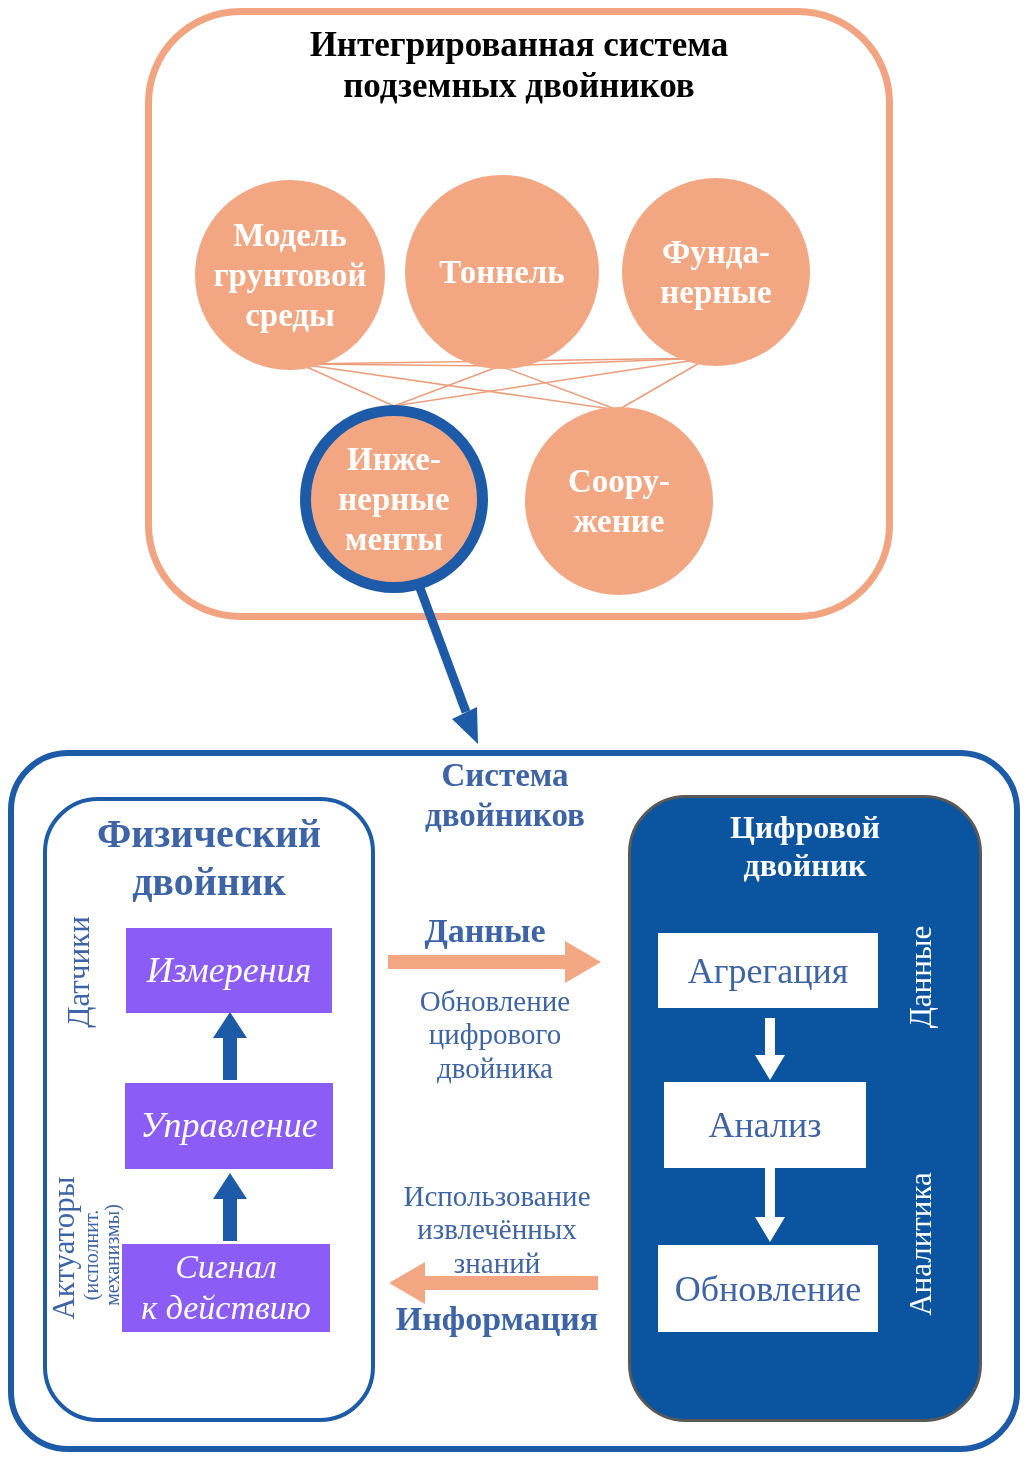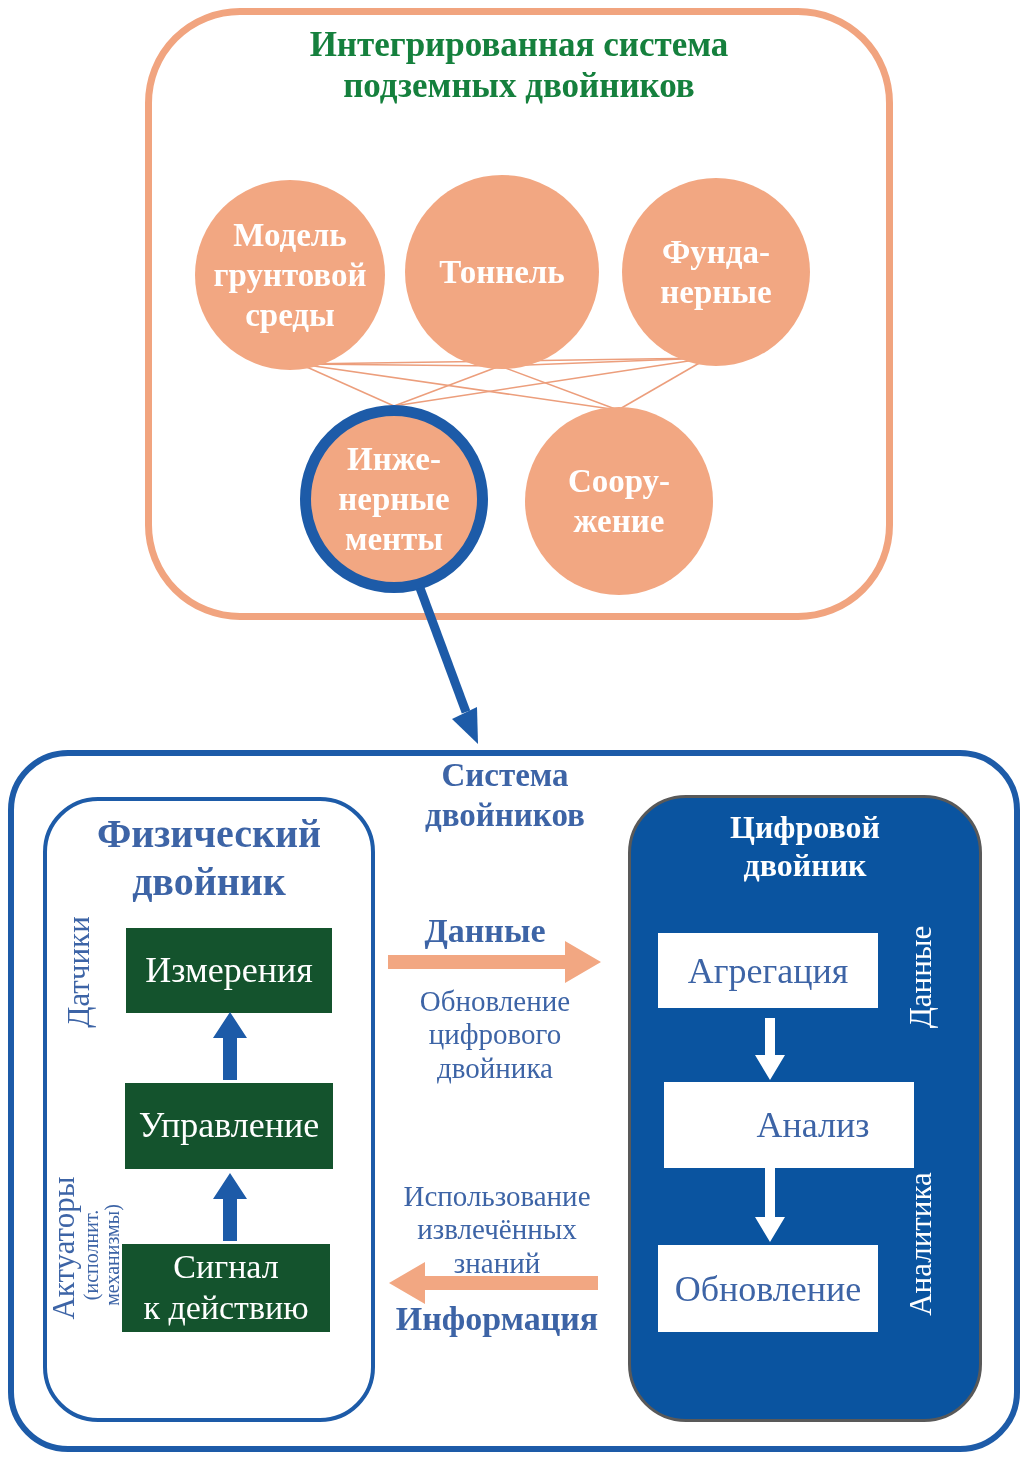--- a/index.html
+++ b/index.html
@@ -3,38 +3,38 @@
 <meta charset="utf-8">
 <style>
   html,body{margin:0;padding:0;background:#ffffff;}
   #page{position:relative;width:1024px;height:1458px;background:#ffffff;overflow:hidden;
         font-family:"Liberation Serif","DejaVu Serif",serif;}
   .abs{position:absolute;}
   svg.overlay{position:absolute;left:0;top:0;width:1024px;height:1458px;pointer-events:none;}
 
   
   .top-panel{left:145px;top:8px;width:748px;height:612px;border:7px solid #F1A47F;border-radius:95px;box-sizing:border-box;}
-  .top-title{left:145px;top:24px;width:748px;text-align:center;color:#15803d;font-weight:bold;
+  .top-title{left:145px;top:24px;width:748px;text-align:center;color:#000000;font-weight:bold;
              font-size:35px;line-height:1.18;}
   .circle{position:absolute;border-radius:50%;background:#F2A782;display:flex;flex-direction:column;
           align-items:center;justify-content:center;color:#ffffff;font-weight:bold;font-size:33px;
           line-height:1.22;text-align:right;box-sizing:border-box;}
 
   
   .bottom-panel{left:8px;top:750px;width:1012px;height:702px;border:6px solid #1D5BA8;border-radius:60px;box-sizing:border-box;background:#ffffff;}
   .bottom-title{left:330px;top:756px;width:350px;text-align:center;color:#3D64A6;font-weight:bold;font-size:33px;line-height:1.2;}
 
   .physical-box{left:43px;top:797px;width:332px;height:625px;border:4px solid #1D5BA8;border-radius:55px;box-sizing:border-box;background:#ffffff;}
   .physical-title{left:43px;top:810px;width:332px;text-align:center;color:#3D64A6;font-weight:bold;font-size:40px;line-height:1.2;}
 
   .digital-box{left:628px;top:795px;width:354px;height:627px;background:#0A54A0;border:3px solid #595959;border-radius:58px;box-sizing:border-box;}
   .digital-title{left:628px;top:808px;width:354px;text-align:center;color:#ffffff;font-weight:bold;font-size:32px;line-height:1.2;}
 
-  .bluebox{position:absolute;background:#14532d;color:#ffffff;display:flex;flex-direction:column;
-           align-items:center;justify-content:center;font-size:36px;line-height:1.2;}
+  .bluebox{position:absolute;background:#8b5cf6;color:#ffffff;display:flex;flex-direction:column;
+           align-items:center;justify-content:center;font-size:36px;line-height:1.2;font-style:italic;}
   .whitebox{position:absolute;background:#ffffff;color:#3D64A6;display:flex;align-items:center;
             justify-content:center;font-size:36px;text-align:center;}
 
   .vlabel{position:absolute;white-space:nowrap;transform:translate(-50%,-50%) rotate(-90deg);
           color:#3D64A6;font-size:31px;}
   .vlabel.white{color:#ffffff;}
   .vlabel.small{font-size:20px;}
 
   .flow-title{position:absolute;text-align:center;color:#3D64A6;font-weight:bold;font-size:34px;}
   .flow-desc{position:absolute;text-align:center;color:#3D64A6;font-size:29px;line-height:1.15;}
@@ -127,21 +127,21 @@
 
   <div class="abs digital-box"></div>
   <div class="abs digital-title">
     <div>Цифровой</div>
     <div>двойник</div>
   </div>
 
   <div class="whitebox" style="left:658px;top:933px;width:220px;height:75px;">
     <div>Агрегация</div>
   </div>
-  <div class="whitebox" style="left:664px;top:1082px;width:202px;height:86px;padding-left:48px;">
+  <div class="whitebox" style="left:664px;top:1082px;width:202px;height:86px;">
     <div>Анализ</div>
   </div>
   <div class="whitebox" style="left:658px;top:1245px;width:220px;height:87px;">
     <div>Обновление</div>
   </div>
 
   <div class="vlabel white" style="left:921px;top:977px;">Данные</div>
   <div class="vlabel white" style="left:921px;top:1244px;">Аналитика</div>
 
   <div class="flow-title" style="left:380px;top:912px;width:210px;">Данные</div>

